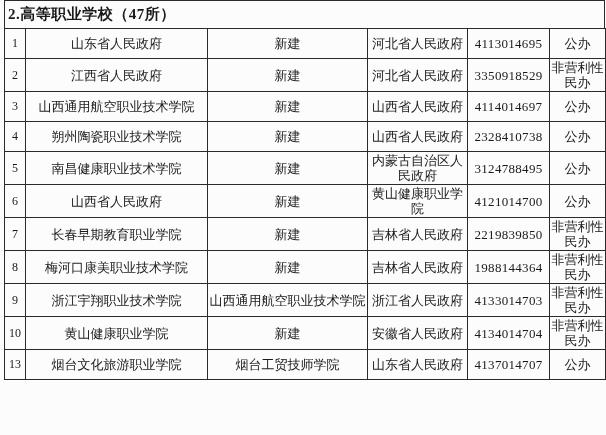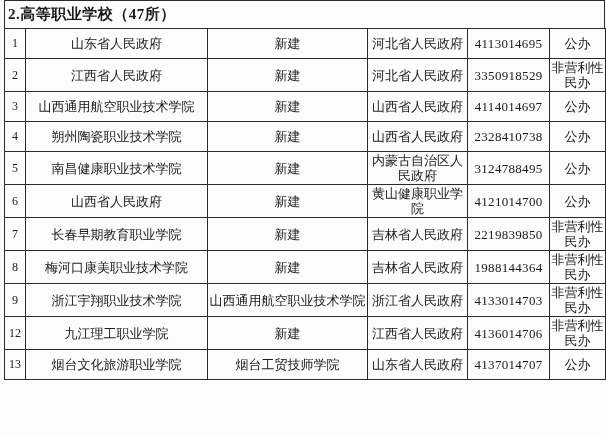--- a/index.html
+++ b/index.html
@@ -135,25 +135,25 @@
   </tr>
         <tr>
     <td class="c-num">9</td>
     <td class="c-school">浙江宇翔职业技术学院</td>
     <td class="c-basis">山西通用航空职业技术学院</td>
     <td class="c-approver">浙江省人民政府</td>
     <td class="c-code">4133014703</td>
     <td class="c-nature">非营利性民办</td>
   </tr>
         <tr>
-    <td class="c-num">12</td>
-    <td class="c-school">九江理工职业学院</td>
+    <td class="c-num">10</td>
+    <td class="c-school">黄山健康职业学院</td>
     <td class="c-basis">新建</td>
-    <td class="c-approver">江西省人民政府</td>
-    <td class="c-code">4136014706</td>
+    <td class="c-approver">安徽省人民政府</td>
+    <td class="c-code">4134014704</td>
     <td class="c-nature">非营利性民办</td>
   </tr>
         <tr>
     <td class="c-num">13</td>
     <td class="c-school">烟台文化旅游职业学院</td>
     <td class="c-basis">烟台工贸技师学院</td>
     <td class="c-approver">山东省人民政府</td>
     <td class="c-code">4137014707</td>
     <td class="c-nature">公办</td>
   </tr>

